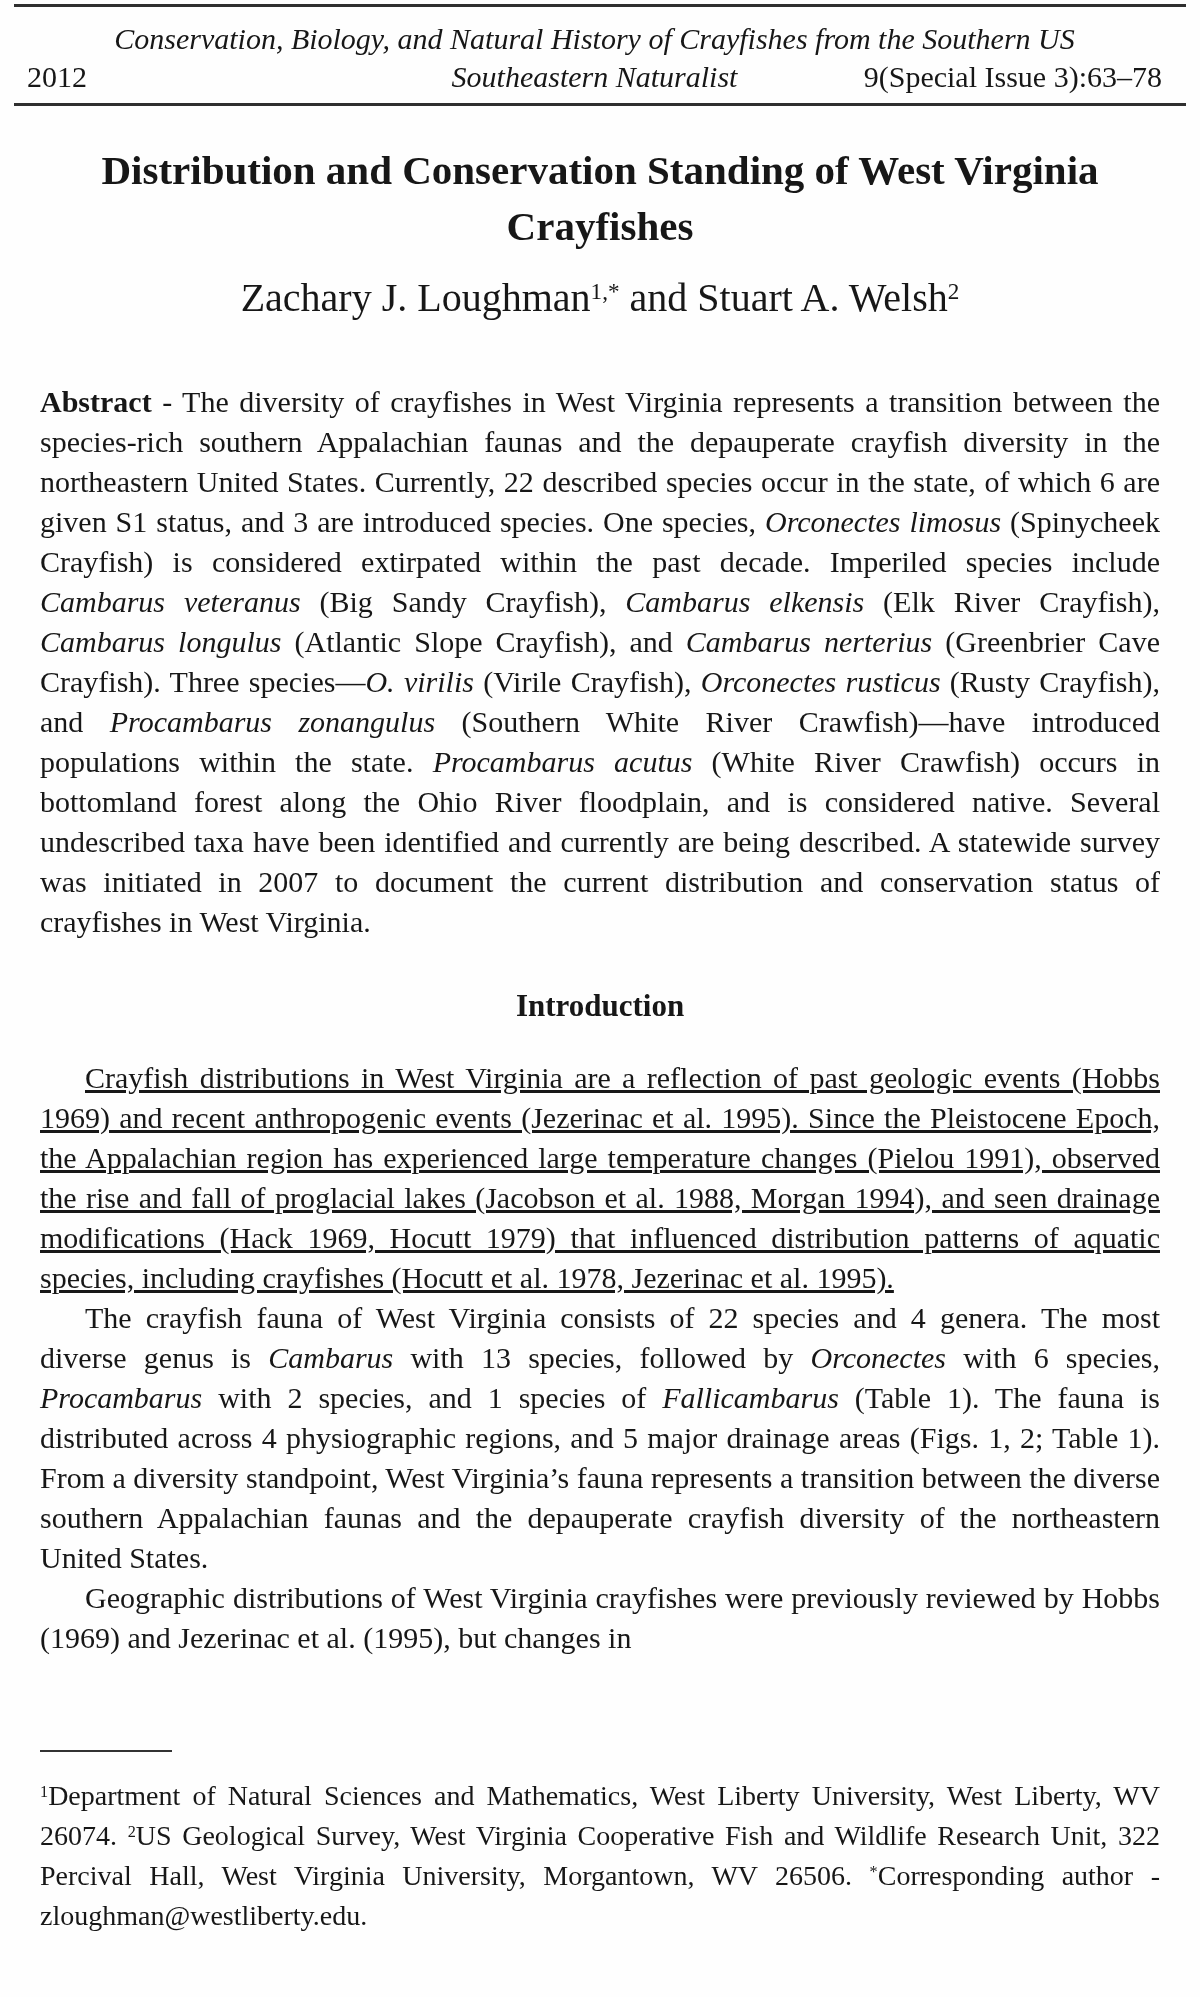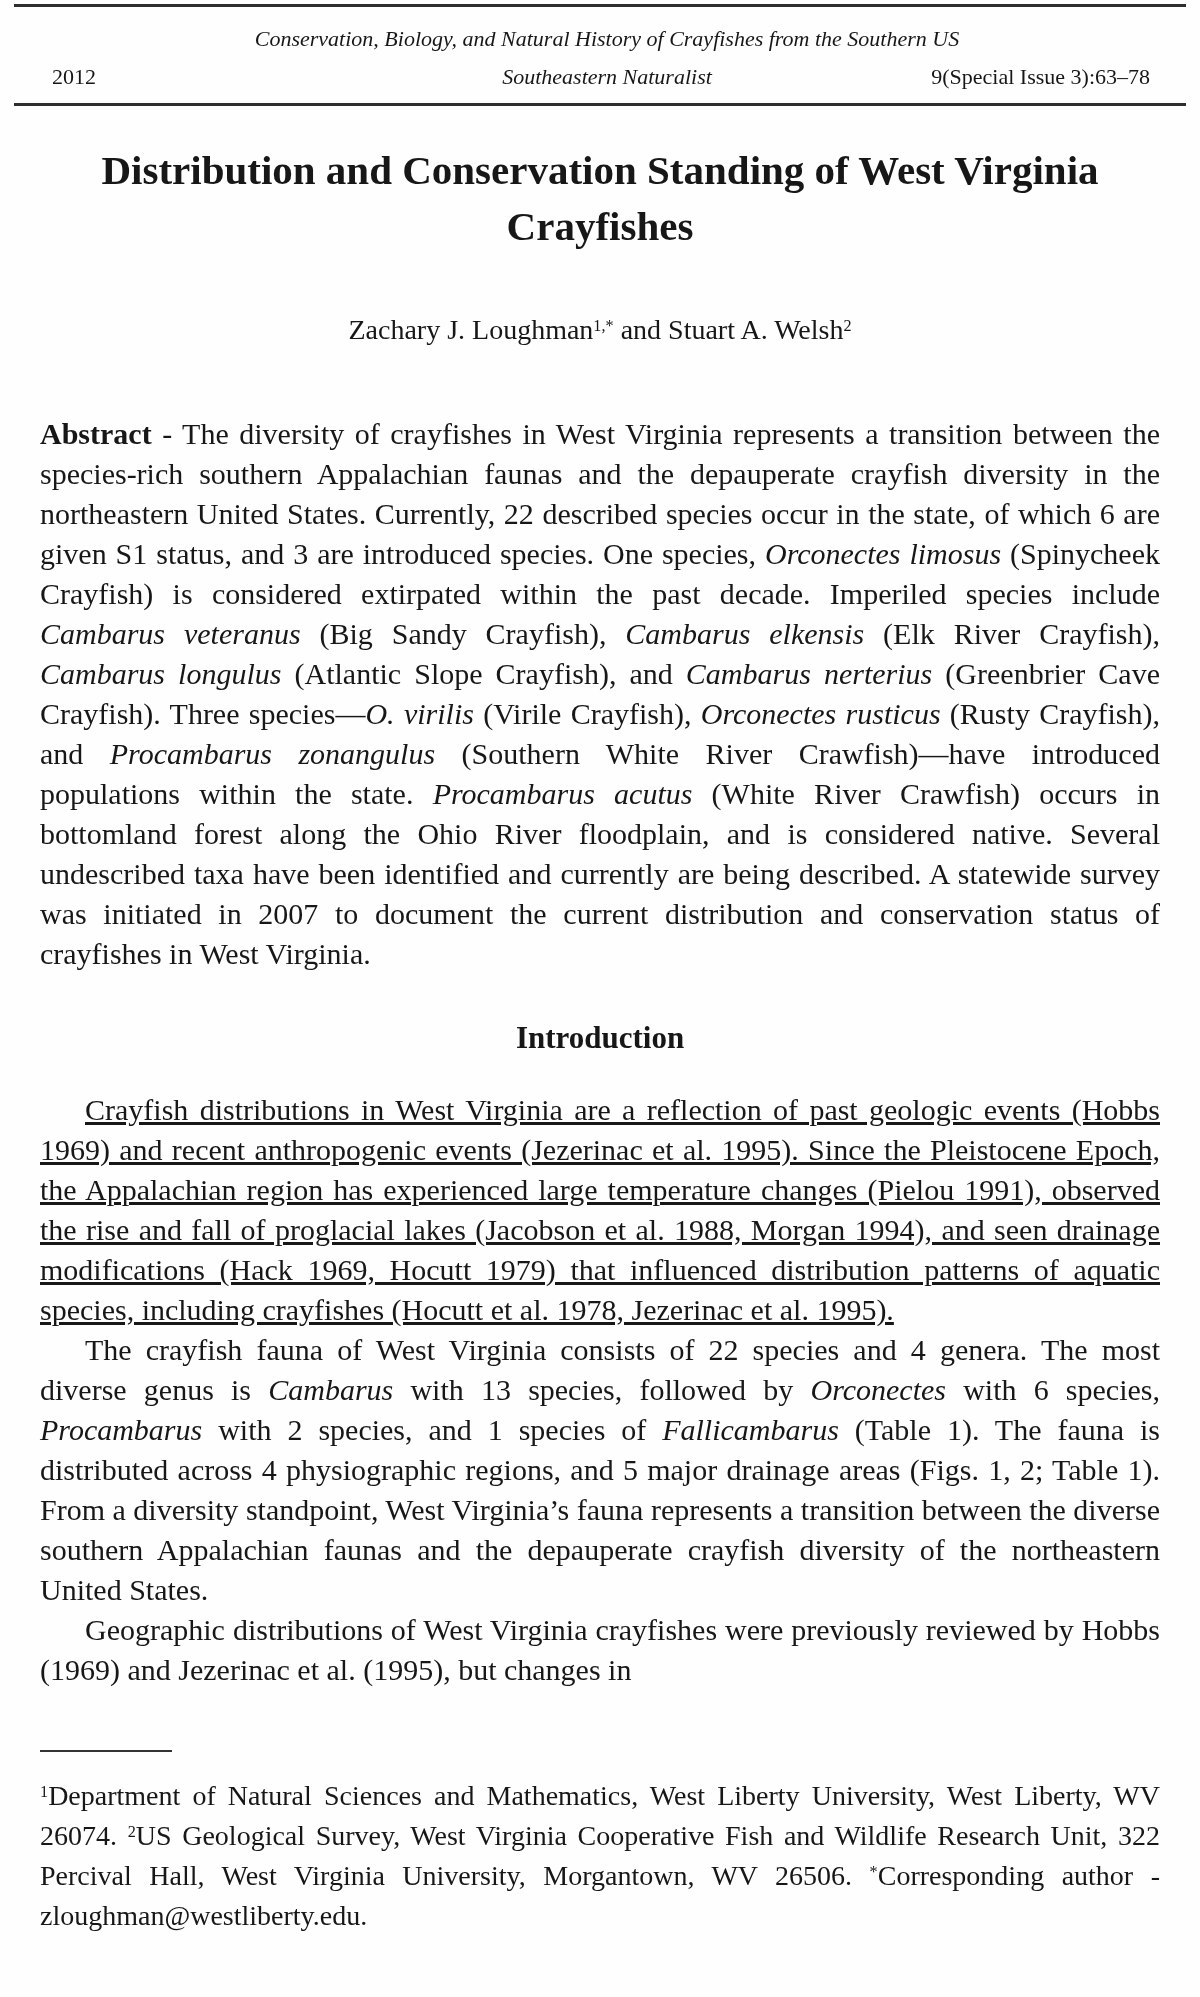--- a/index.html
+++ b/index.html
@@ -14,57 +14,57 @@
     overflow: hidden;
   }
   .rule {
     height: 3px;
     background: #2f2f2f;
     margin: 0 14px;
   }
   .rule-top { margin-top: 4px; }
   .rule-bottom { margin-top: 7px; }
   .journal-header {
-    padding: 13px 36px 0 50px;
-    font-size: 22px;
+    padding: 13px 36px 0 25px;
+    font-size: 30px;
     line-height: 38px;
   }
   .jh-line1 {
     text-align: center;
     font-style: italic;
   }
   .jh-line2 {
     position: relative;
     text-align: center;
   }
   .jh-year {
     position: absolute;
     left: 2px;
     top: 0;
     font-style: normal;
   }
   .jh-journal { font-style: italic; font-family: Liberation Serif, serif; }
   .jh-citation {
     position: absolute;
-    right: 14px;
+    right: 2px;
     top: 0;
     font-style: normal;
   }
   .article-title {
     margin: 36px auto 0 auto;
     width: 1100px;
     text-align: center;
     font-size: 41px;
     line-height: 56px;
     font-weight: bold;
   }
   .authors {
-    margin-top: 56px;
+    margin-top: 24px;
     text-align: center;
-    font-size: 28px;
+    font-size: 40px;
     line-height: 40px;
   }
   .body-text {
     font-size: 30px;
     line-height: 40px;
     text-align: justify;
   }
   .abstract {
     margin: 64px 40px 0 40px;
   }

